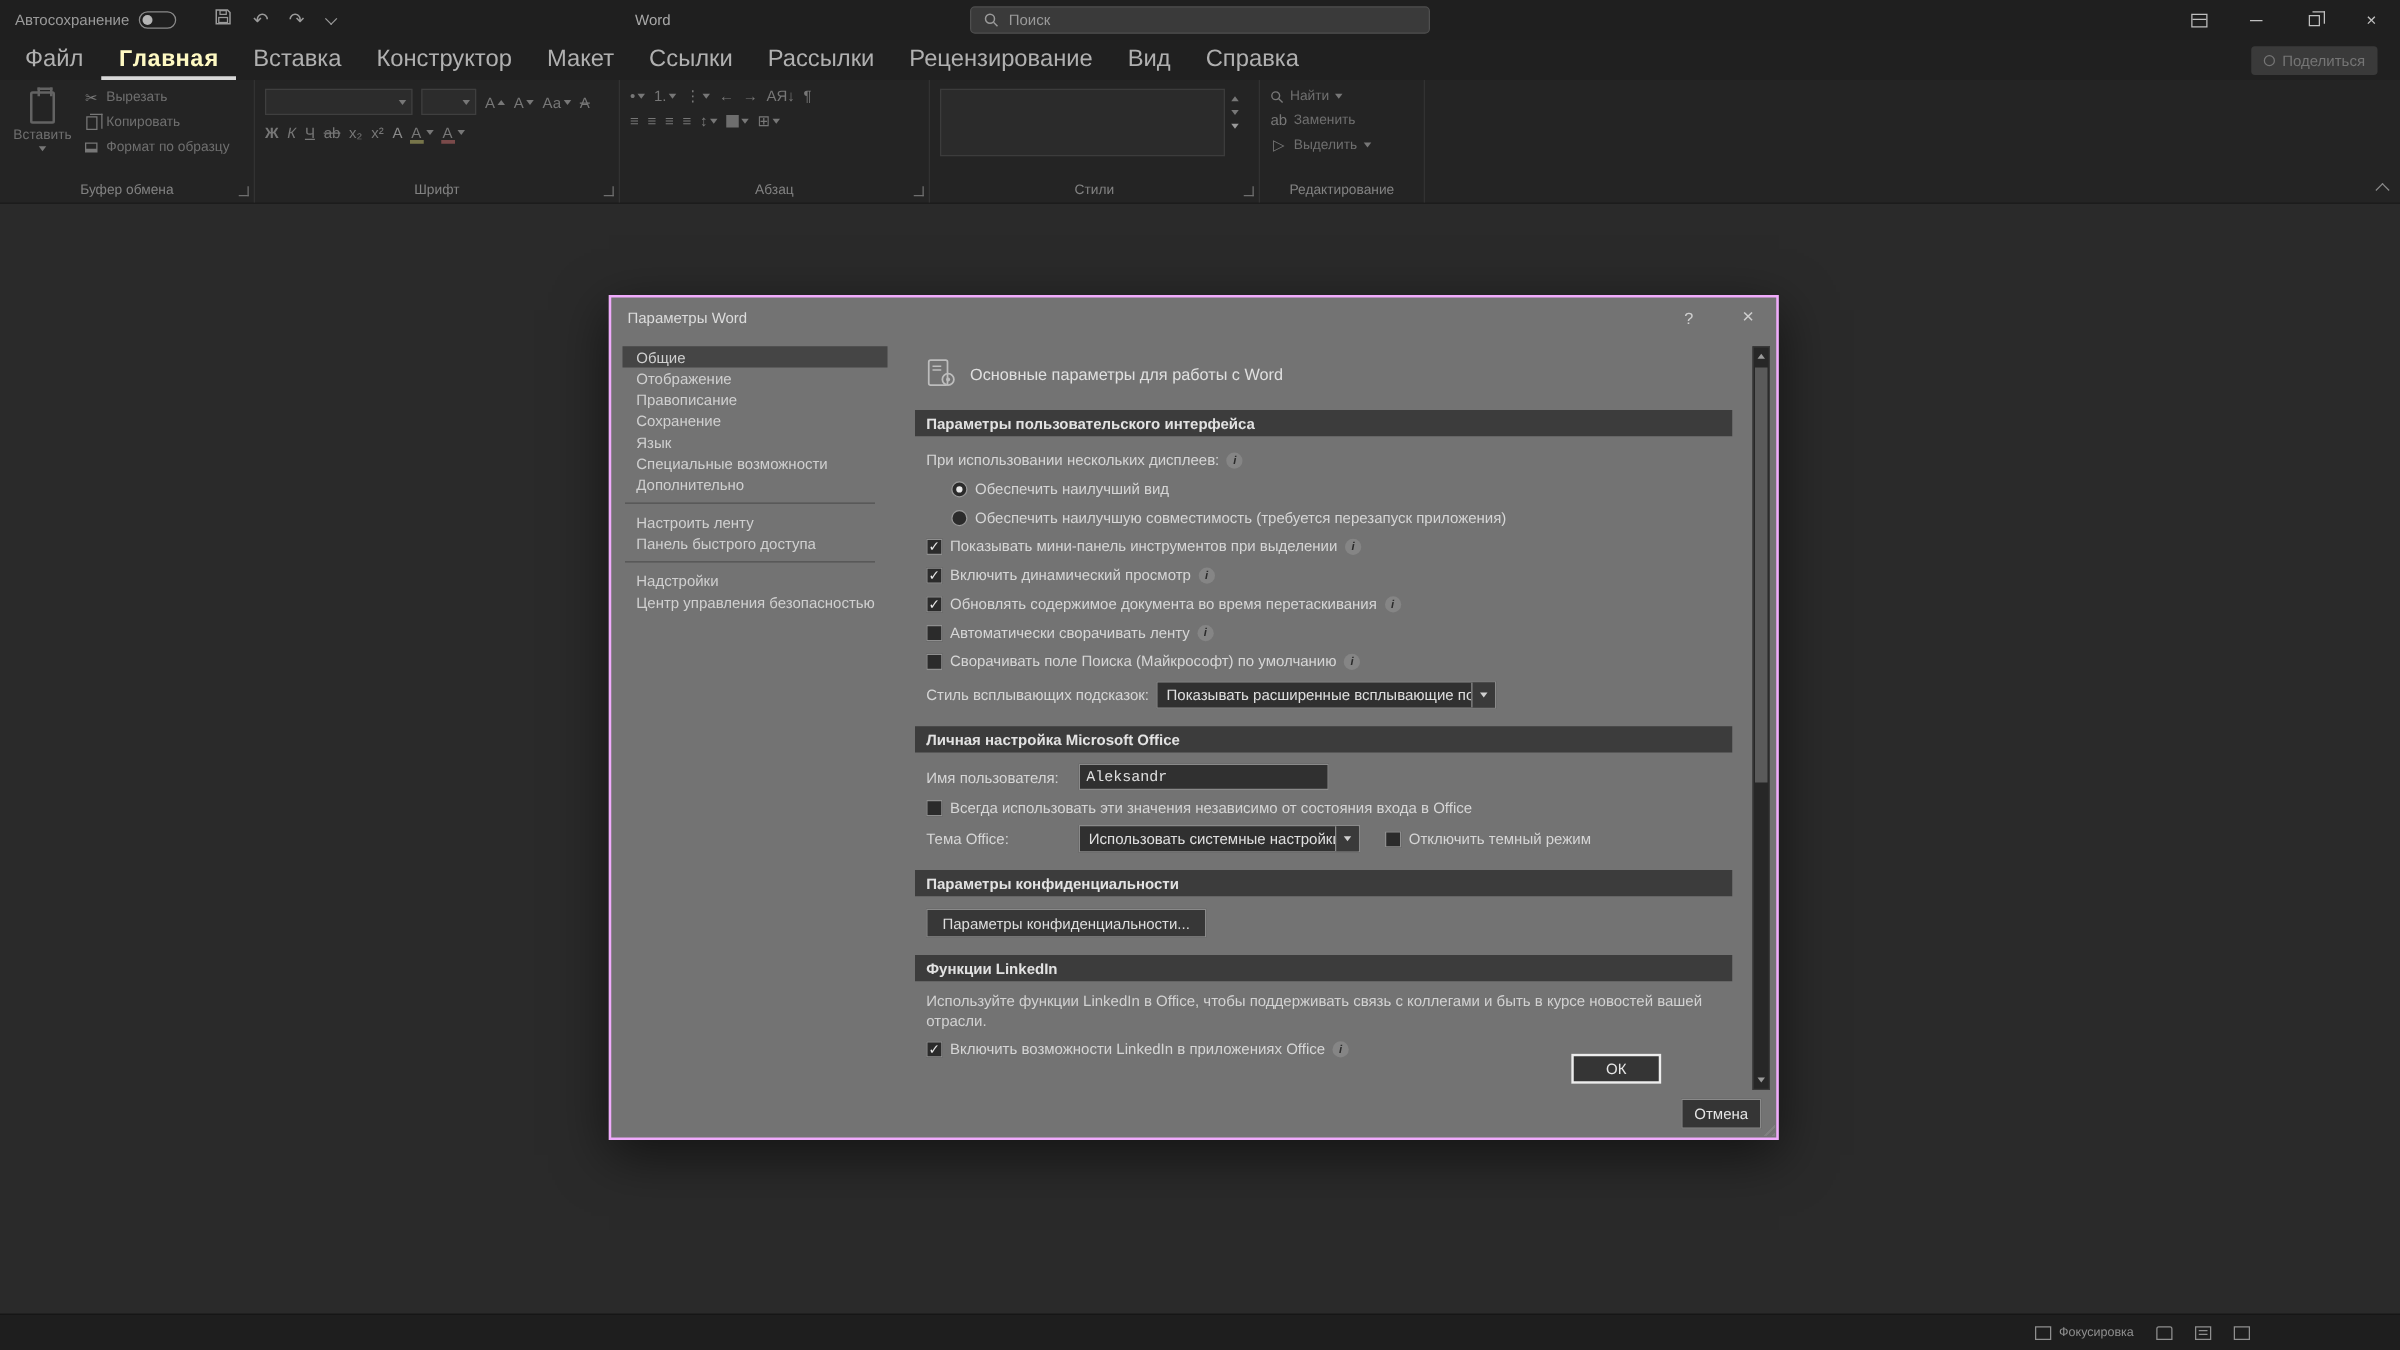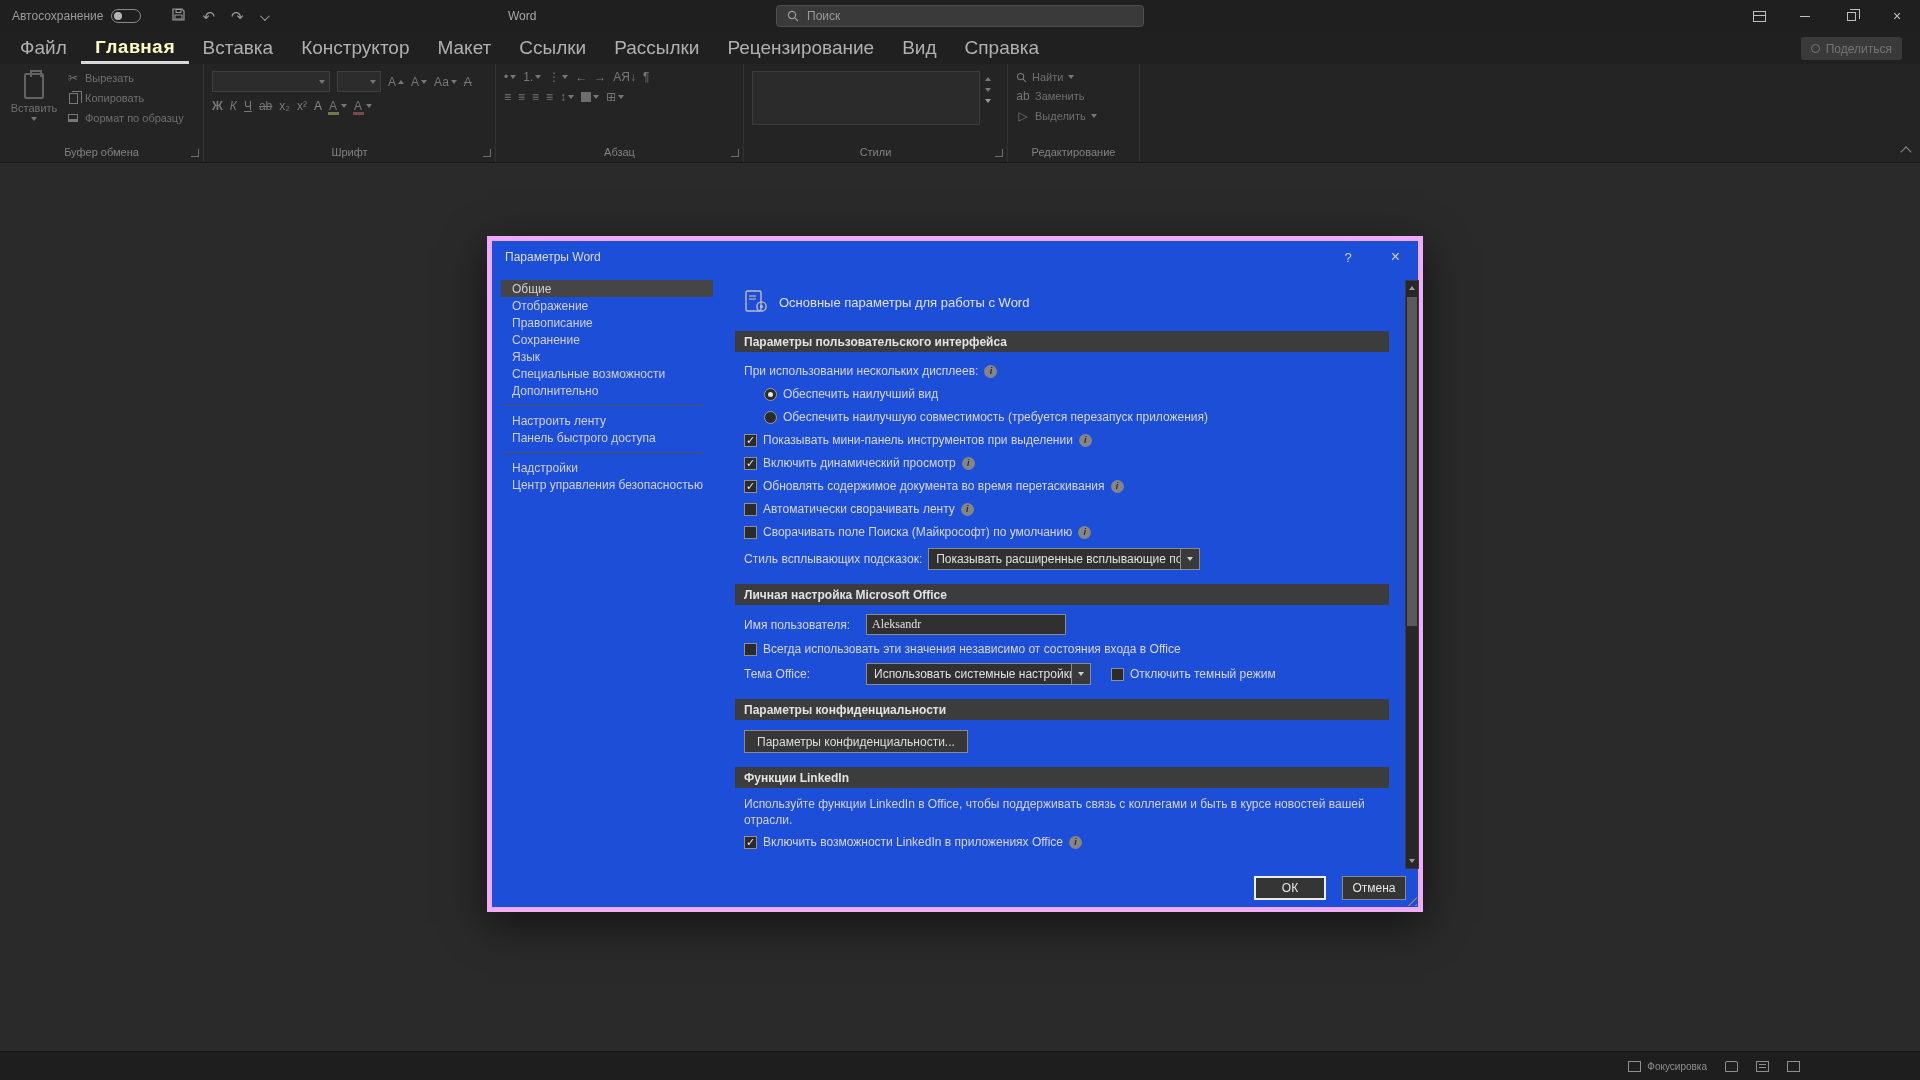--- a/index.html
+++ b/index.html
@@ -66,22 +66,22 @@
   .docarea { height:888px; background:#2a2a2a; }
   .statusbar { height:29px; background:#1e1e1e; border-top:1px solid #161616; position:relative;
     display:flex; align-items:center; justify-content:flex-end; padding-right:120px; gap:18px; font-size:10px; color:#8f8f8f; }
   .sb-item { display:flex; align-items:center; gap:6px; }
   .sb-ic { width:13px; height:11px; border:1px solid #8f8f8f; display:inline-block; }
   .sb-ic.book { border-radius:2px 2px 0 0; }
   .sb-ic.page { position:relative; }
   .sb-ic.page:before { content:""; position:absolute; left:2px; top:2px; right:2px; height:1px; background:#8f8f8f; box-shadow:0 3px 0 #8f8f8f; }
 
   
-  .dialog { position:absolute; left:487px; top:236px; width:936px; height:676px; background:#1d4ed8;
-    border:5px solid #f0abfc; box-shadow:0 12px 40px rgba(0,0,0,.55); font-size:12px; }
+  .dialog { position:absolute; left:487px; top:236px; width:936px; height:676px; background:#737373;
+    border:2px solid #f0abfc; box-shadow:0 12px 40px rgba(0,0,0,.55); font-size:12px; }
   .dlg-title { height:32px; display:flex; align-items:center; padding-left:13px; color:#dcdcdc; position:relative; }
   .dlg-help { position:absolute; right:50px; top:0; width:40px; height:32px; display:flex; align-items:center; justify-content:center; color:#cfcfcf; font-size:13px; }
   .dlg-close { position:absolute; right:0; top:0; width:45px; height:32px; display:flex; align-items:center; justify-content:center; color:#cfcfcf; font-size:16px; }
   .dlg-body { position:absolute; left:0; top:32px; right:0; bottom:0; }
 
   .sidebar { position:absolute; left:9px; top:7px; width:212px; bottom:38px; }
   .side-item { height:17px; display:flex; align-items:center; padding-left:11px; color:#d0d0d0; }
   .side-item.selected { background:#454545; }
   .side-sep { height:1px; background:#525252; margin:6px 10px 6px 2px; }
 
@@ -99,34 +99,34 @@
   .radio { width:13px; height:13px; border:1px solid #9a9a9a; border-radius:50%; background:#2b2b2b;
     display:inline-flex; align-items:center; justify-content:center; flex:none; }
   .radio .dot { width:5px; height:5px; border-radius:50%; background:#e6e6e6; }
   .info { width:13px; height:13px; border-radius:50%; background:#858585; color:#2b2b2b; font-size:9px;
     font-weight:bold; display:inline-flex; align-items:center; justify-content:center; flex:none; font-style:italic; }
   .combo { height:22px; background:#303030; border:1px solid #8a8a8a; display:inline-flex; align-items:center; color:#e0e0e0; }
   .combo .val { padding:0 7px; flex:1; white-space:nowrap; overflow:hidden; }
   .combo .btn { width:19px; height:100%; border-left:1px solid #8a8a8a; display:flex; align-items:center; justify-content:center; background:#3a3a3a; }
   .combo .btn .tri { border-top-color:#d0d0d0; }
   .txt { height:21px; background:#303030; border:1px solid #8a8a8a; color:#e0e0e0; font-size:12px;
-    padding:0 5px; font-family:Liberation Serif, serif; }
+    padding:0 5px; font-family:Liberation Mono, monospace; }
   .flabel { width:116px; flex:none; }
   .push-btn { height:23px; background:#373737; border:1px solid #8a8a8a; color:#dedede; display:inline-flex;
     align-items:center; padding:0 12px; font-size:12px; }
   .desc { margin:8px 0 0 9px; width:636px; line-height:1.35; color:#d2d2d2; }
 
   .scrollbar { position:absolute; left:913px; top:7px; width:14px; bottom:38px; background:#272727; border:1px solid #3a3a3a; }
   .sb-arrow { position:absolute; left:0; width:12px; height:14px; display:flex; align-items:center; justify-content:center; }
   .sb-thumb { position:absolute; left:1px; width:10px; top:16px; height:56%; background:#5a5a5a; }
 
   .footer { position:absolute; right:12px; bottom:7px; display:flex; gap:16px; }
   .btn { height:24px; background:#353535; display:flex; align-items:center; justify-content:center; color:#e6e6e6; }
   .btn.ok { width:72px; border:2px solid #ededed; }
-  .btn.cancel { width:64px; border:1px solid #8a8a8a; }
+  .btn.cancel { width:64px; border:1px solid #8a8a8a;margin-top:36px; }
   .grip { position:absolute; right:1px; bottom:1px; width:11px; height:11px;
     background:repeating-linear-gradient(135deg,#808080 0 1.5px,transparent 1.5px 4.5px);
     clip-path:polygon(100% 0,100% 100%,0 100%); }
 </style>
 </head>
 <body>
 
 <div class="titlebar">
   <div class="autosave">
     <span>Автосохранение</span>

